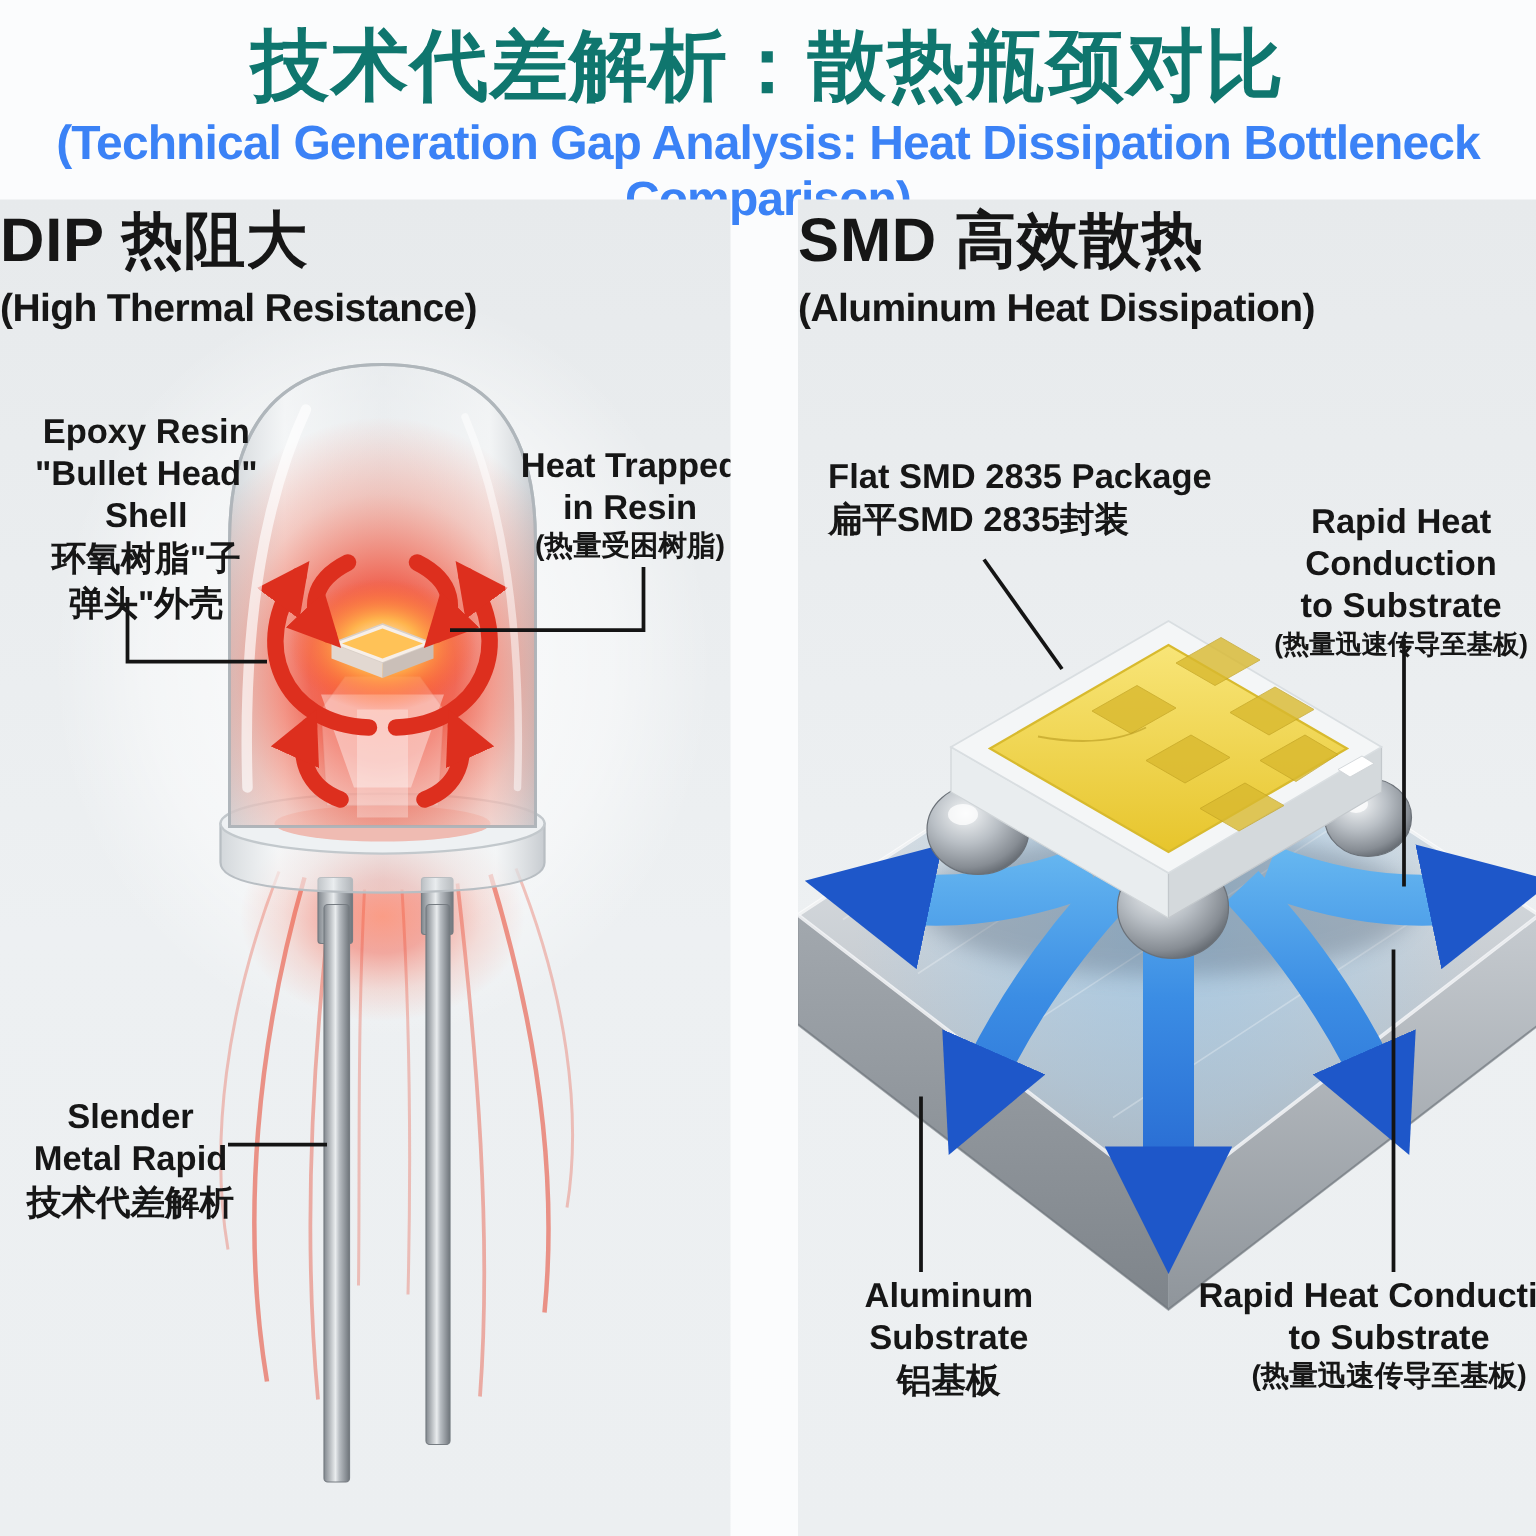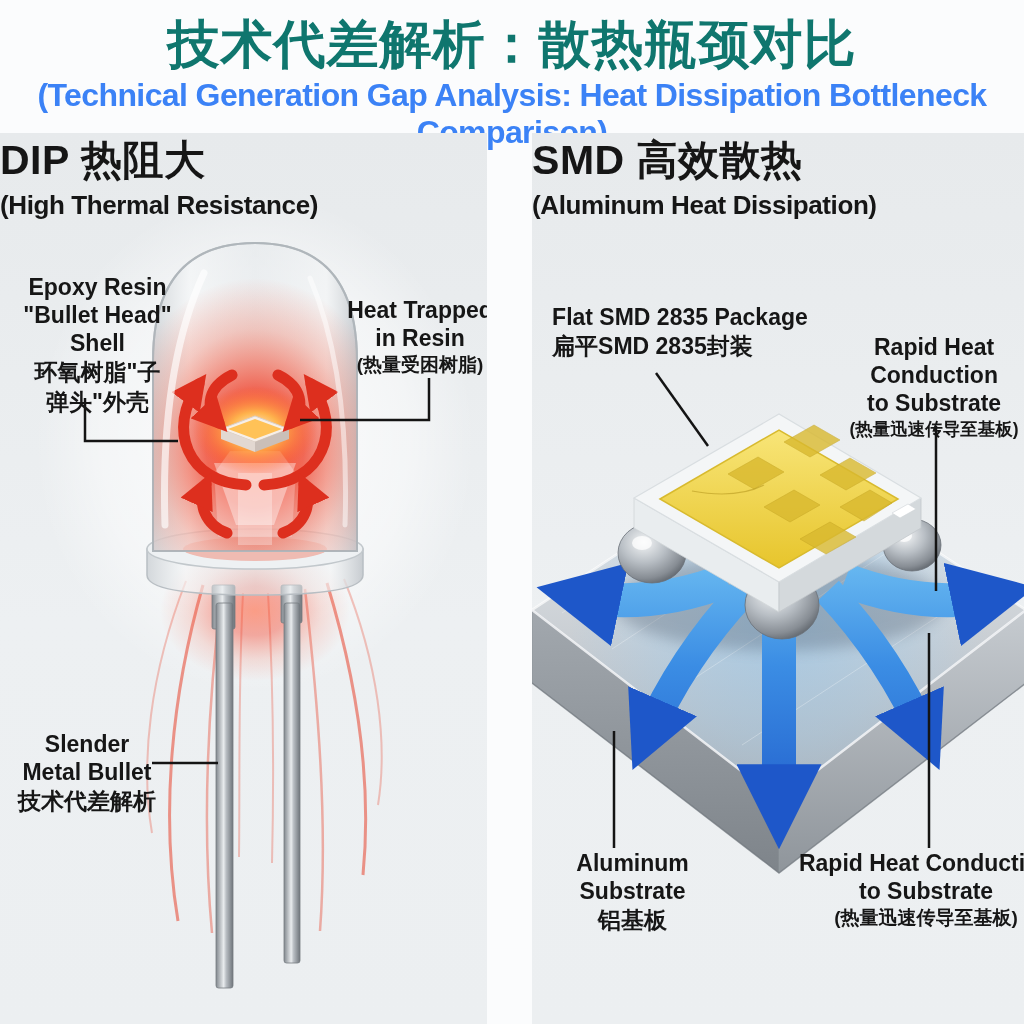--- a/index.html
+++ b/index.html
@@ -169,21 +169,21 @@
     </div>
     <div class="label" id="lbl-shell">
       <div class="en">Epoxy Resin
 "Bullet Head"
 Shell</div>
       <div class="zh">环氧树脂"子
 弹头"外壳</div>
     </div>
     <div class="label" id="lbl-leads">
       <div class="en">Slender
-Metal Bullet</div>
+Metal Rapid</div>
       <div class="zh">技术代差解析</div>
     </div>
   </div>
 
   <div class="panel right">
 
     <svg class="illus" width="508" height="891" viewBox="0 0 508 891">
       <defs>
         <linearGradient id="gTop" x1="247" y1="315" x2="247" y2="667" gradientUnits="userSpaceOnUse">
           <stop offset="0%" stop-color="#eceff1"></stop>

